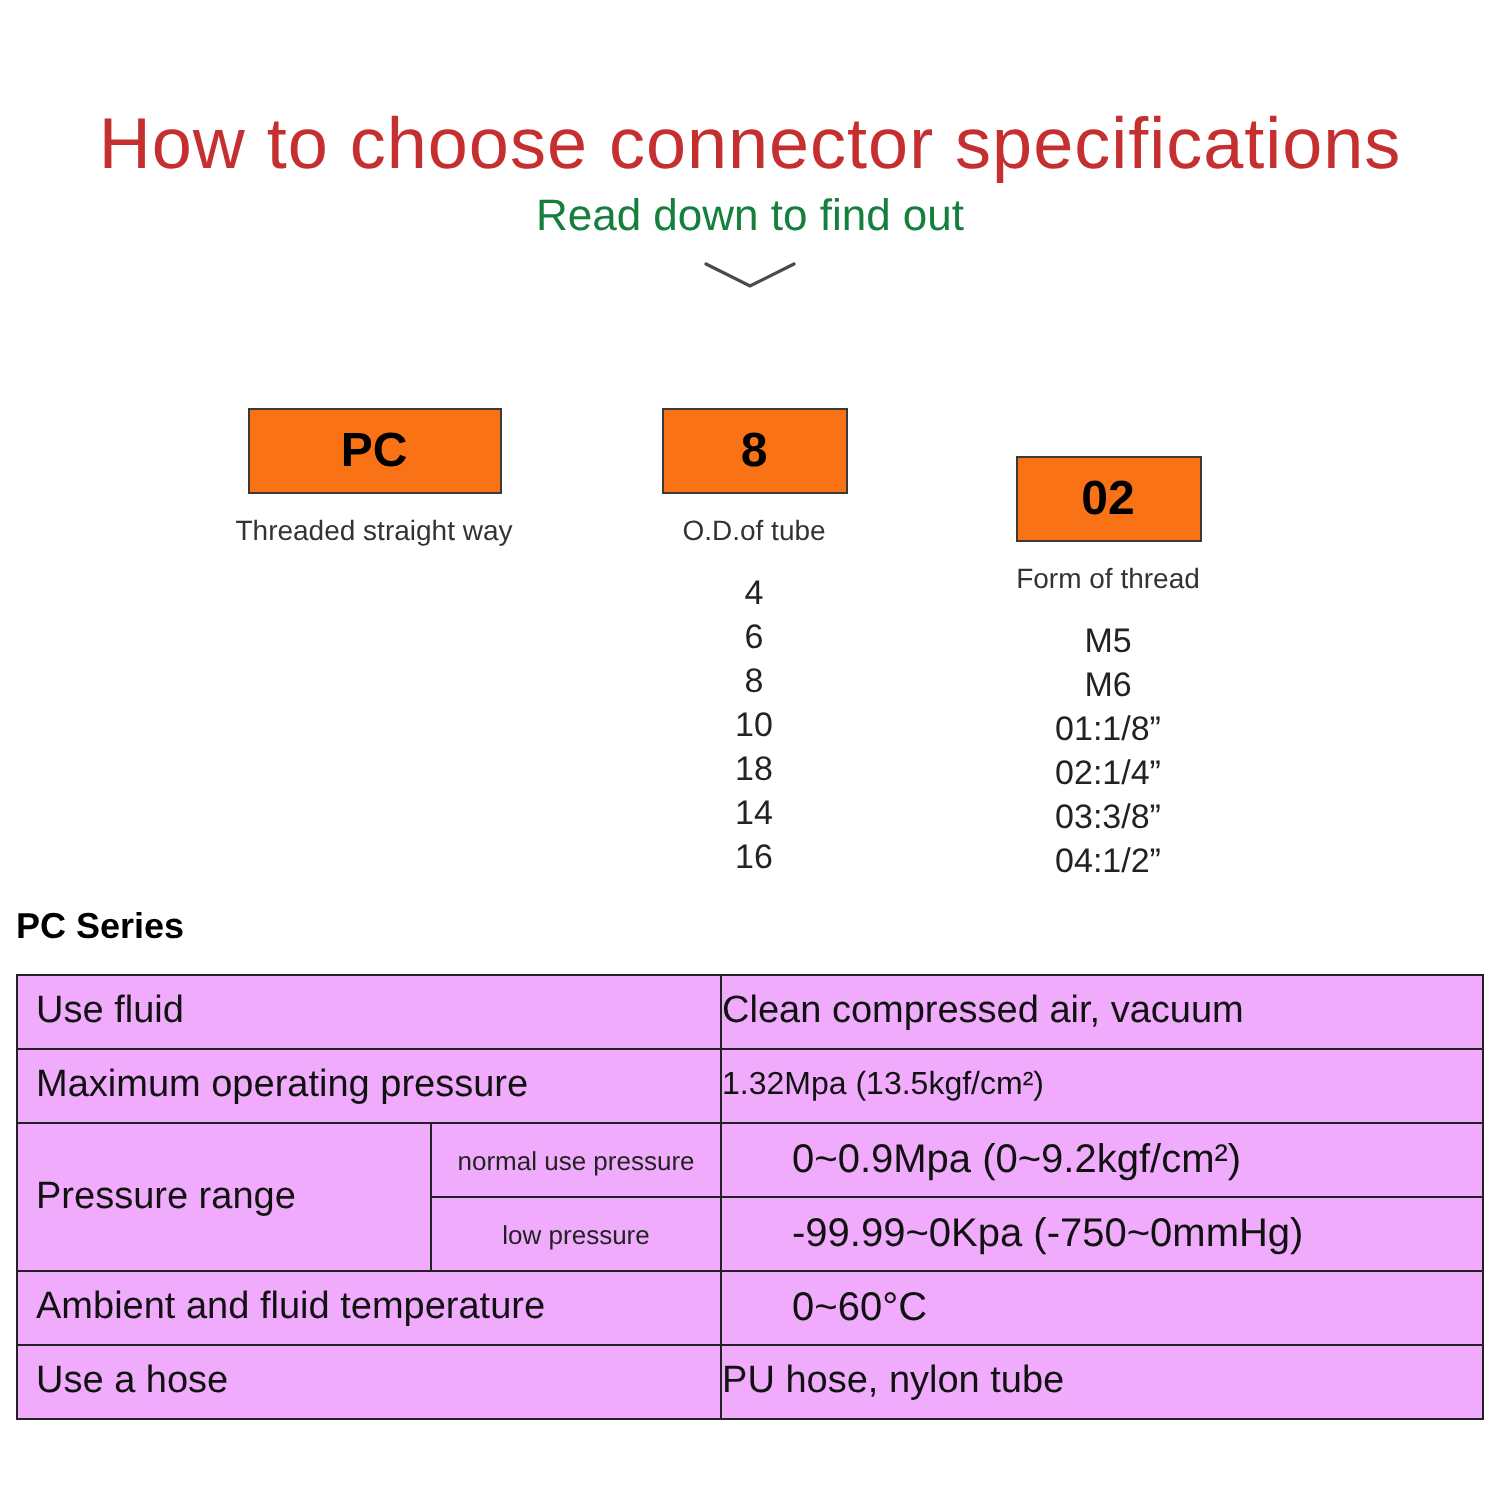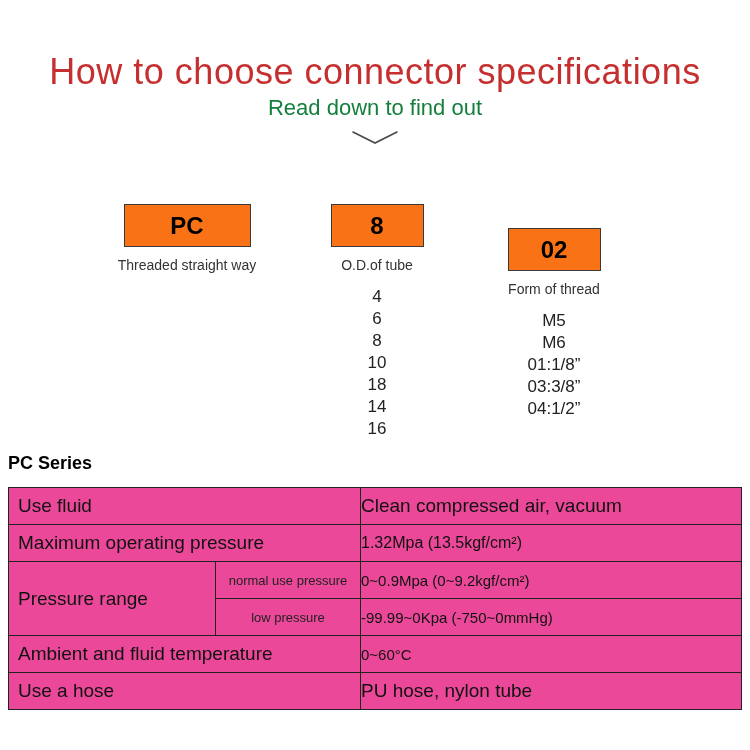--- a/index.html
+++ b/index.html
@@ -41,29 +41,29 @@
     position: absolute; left: 8px; top: 453px;
     font-size: 18px; font-weight: bold; color: #000;
   }
 
   table.spec-table {
     position: absolute; left: 8px; top: 487px; width: 734px;
     border-collapse: collapse; table-layout: fixed;
   }
   table.spec-table td {
     border: 1px solid #222; height: 37px; vertical-align: middle;
-    background: #ec4899; overflow: hidden;
+    background: #f0abfc; overflow: hidden;
   }
   td.beige { background: var(--table-beige, #f0e8d5); }
   td.label { font-size: 19px; padding-left: 9px; color: #111; }
   td.sublabel { font-size: 13px; text-align: center; color: #222; }
   td.value { text-align: left; color: #111; }
   .v-lg { font-size: 19px; }
   .v-md { font-size: 16px; }
-  .v-sm { font-size: 15px; }
+  .v-sm { font-size: 20px; padding-left: 35px; }
 </style>
 </head>
 <body>
 
 <div class="page">
 
   <div class="title">How to choose connector specifications</div>
   <div class="subtitle">Read down to find out</div>
 
   <div class="chevron">
@@ -91,20 +91,21 @@
     </div>
   </div>
 
   <div class="col col3">
     <div class="code-box">02</div>
     <div class="code-label">Form of thread</div>
     <div class="options">
       <div class="option">M5</div>
       <div class="option">M6</div>
       <div class="option">01:1/8”</div>
+      <div class="option">02:1/4”</div>
       <div class="option">03:3/8”</div>
       <div class="option">04:1/2”</div>
     </div>
   </div>
 
   <div class="series-heading">PC Series</div>
 
   <table class="spec-table">
     <colgroup>
       <col style="width:207px">

